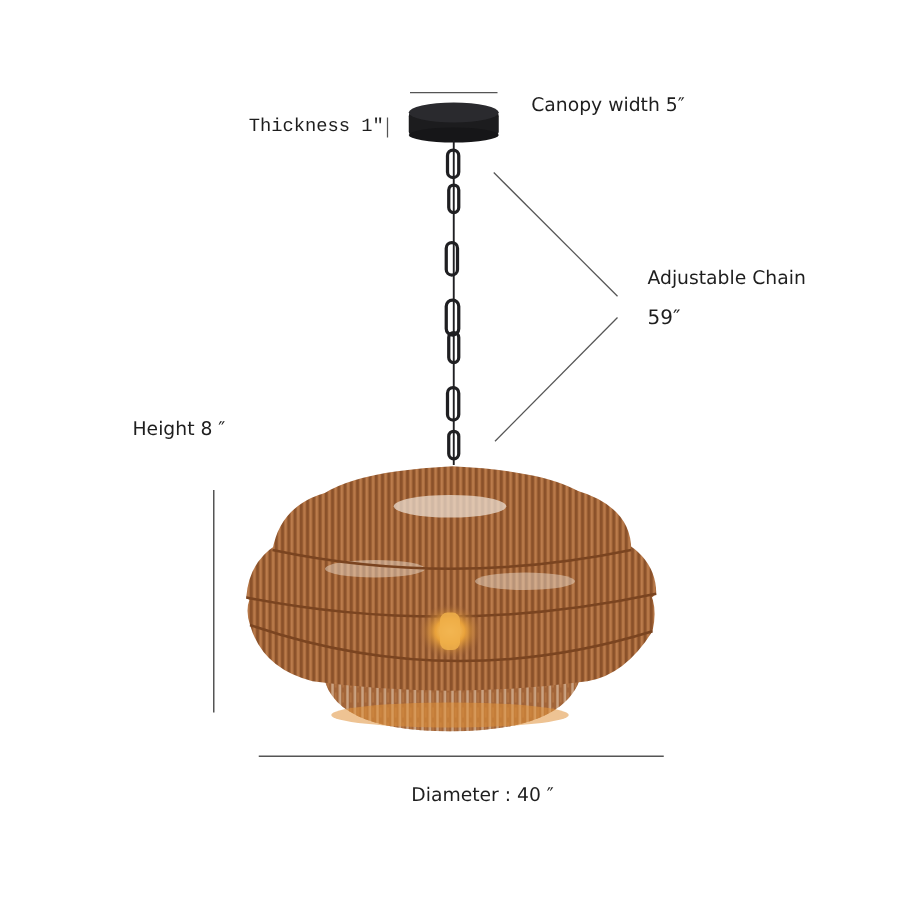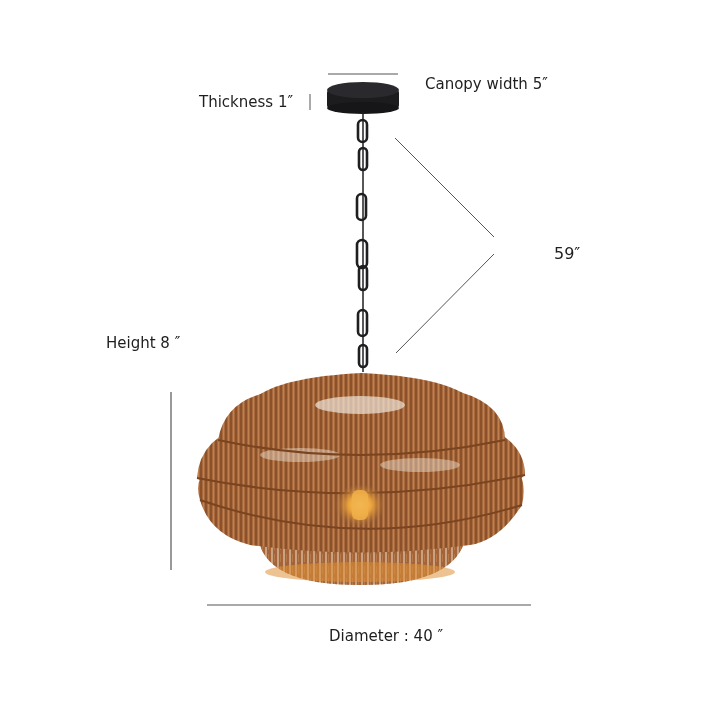--- a/index.html
+++ b/index.html
@@ -80,17 +80,18 @@
       <rect x="352" y="490" width="16" height="30" rx="6" fill="#f0b04a" opacity="0.85"></rect>
       <ellipse cx="360" cy="572" rx="95" ry="10" fill="#e0913a" opacity="0.55"></ellipse>
     </g>
 
     <line x1="171" y1="392" x2="171" y2="570" stroke="#555" stroke-width="1.2"></line>
 
     <line x1="207" y1="605" x2="531" y2="605" stroke="#555" stroke-width="1.2"></line>
   </svg>
 
   <div class="lbl" style="left:425px; top:62px;margin-top:13px;">Canopy width 5″</div>
-  <div class="lbl" style="left:199px; top:93px;">Thickness 1″</div>
-  <div class="lbl" style="left:518px; top:244px; font-size:16px;margin-left:36px;">59″</div>
+  <div class="lbl" style="left:199px; top:93px;font-family:Liberation Mono, monospace;">Thickness 1″</div>
+  <div class="lbl" style="left:518px; top:213px;">Adjustable Chain</div>
+  <div class="lbl" style="left:518px; top:244px; font-size:16px;">59″</div>
   <div class="lbl" style="left:106px; top:334px;">Height 8 ″</div>
   <div class="lbl" style="left:329px; top:627px;">Diameter : 40 ″</div>
 </div>
 
 </body></html>

